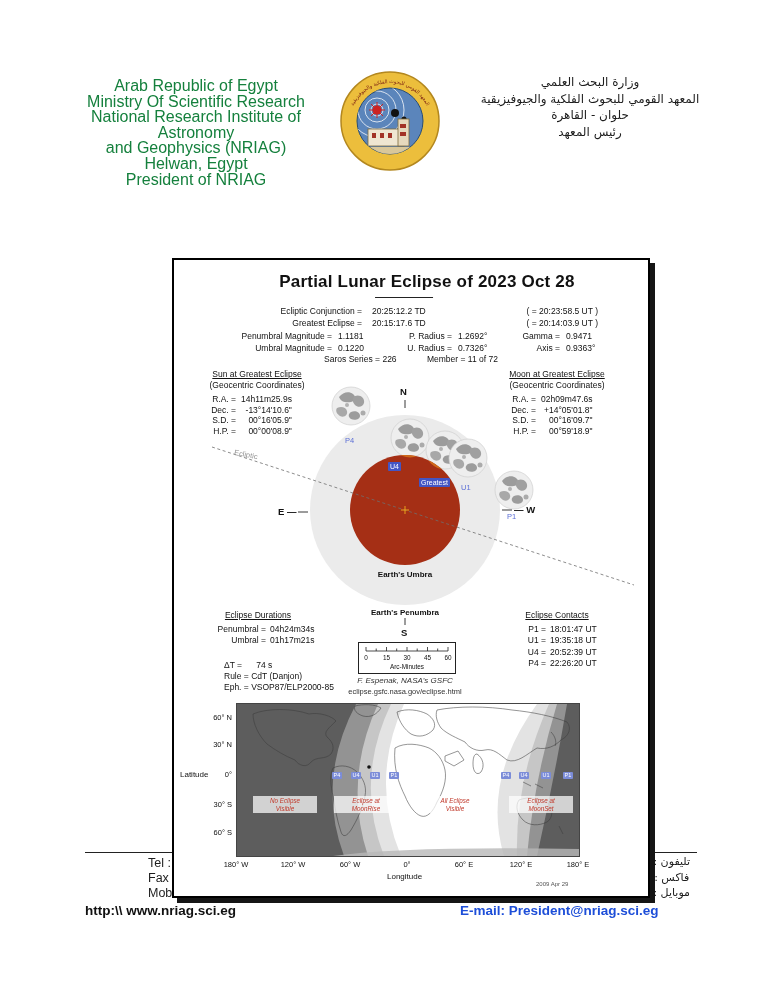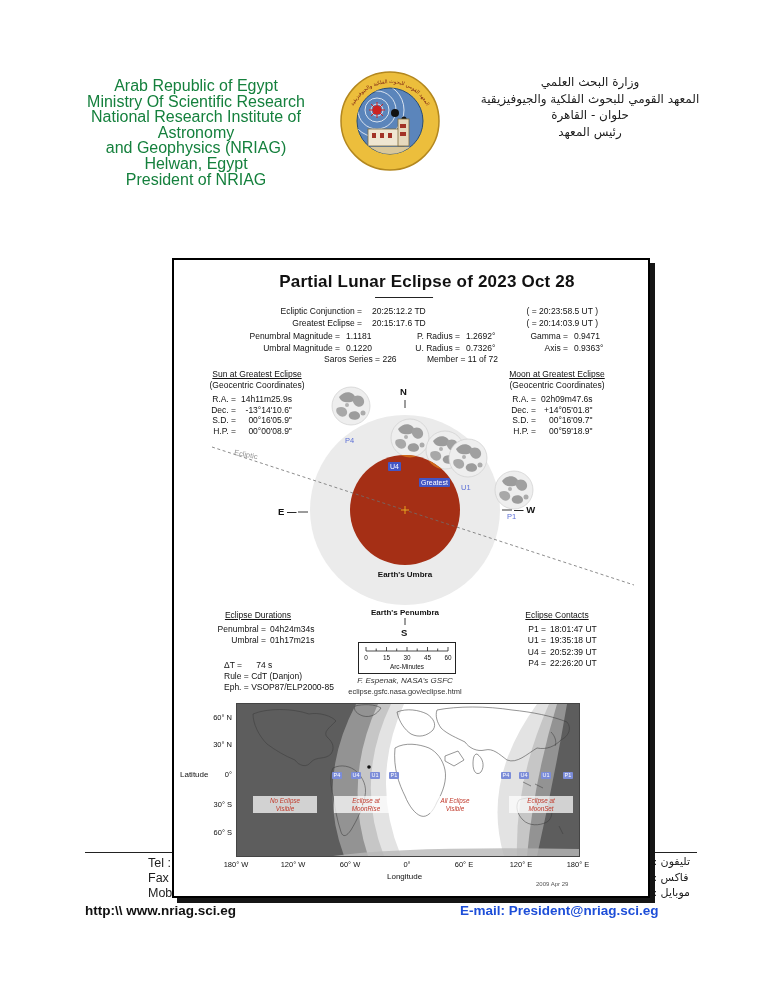--- a/index.html
+++ b/index.html
@@ -17,21 +17,21 @@
   
   .figure{left:172px;top:258px;width:474px;height:636px;background:#fff;border:2px solid #000;
           box-shadow:5px 5px 0 #151515;z-index:5;font-size:8.5px;}
   .figure .abs{position:absolute;}
   .fig-title{top:12px;left:16px;width:100%;text-align:center;font-weight:bold;font-size:17px;letter-spacing:.2px;}
   .fig-underline{top:37px;left:50%;transform:translateX(-62%);width:58px;border-top:1.2px solid #222;}
   .conj{top:46px;left:40px;display:grid;grid-template-columns:148px 96px 140px;line-height:11.5px;}
   .conj .lab{text-align:right;}
   .conj .td{text-align:left;padding-left:10px;}
   .conj .ut{text-align:right;}
-  .mag{top:71px;left:26px;display:grid;grid-template-columns:140px 44px 76px 52px 56px 48px;line-height:11.5px;}
+  .mag{top:71px;left:18px;display:grid;grid-template-columns:140px 44px 76px 52px 56px 48px;line-height:11.5px;}
   .mag .r{text-align:right;}
   .mag .l{text-align:left;padding-left:6px;}
   .saros{top:94px;left:0;width:100%;text-align:center;}
   .saros span{margin:0 14px;}
   .panel{top:109px;width:166px;text-align:center;line-height:10.5px;}
   .panel .pt{text-decoration:underline;}
   .panel table{margin:4px auto 0 26px;border-spacing:0;font-size:8.5px;line-height:10.5px;}
   .panel td{padding:0;}
   .panel td.k{text-align:right;width:36px;}
   .panel td.v{text-align:right;padding-left:5px;white-space:nowrap;}
@@ -63,21 +63,21 @@
   .lon-tick{position:absolute;top:160px;width:44px;text-align:center;font-size:7.5px;}
   .axis-cap{position:absolute;font-size:8px;}
   .mapmark{position:absolute;background:#7b8cd8;color:#fff;font-size:5.5px;line-height:7px;padding:0 1.5px;border-radius:1px;}
   .zone{position:absolute;width:64px;text-align:center;color:#c0392b;font-style:italic;
         font-size:6.3px;line-height:7.6px;background:rgba(255,255,255,0.72);padding:1px 0;}
   .datestamp{position:absolute;font-size:6px;color:#555;}
 
   
   .foot-rule{left:85px;top:852px;width:612px;border-top:1.4px solid #222;z-index:1;}
   .foot-left{left:148px;top:856px;font-size:12.5px;line-height:15.2px;color:#1d1d1d;z-index:1;white-space:nowrap;}
-  .foot-right{right:78px;top:854px;text-align:left;direction:rtl;font-family:"DejaVu Sans",sans-serif;
+  .foot-right{right:78px;top:854px;text-align:center;direction:rtl;font-family:"DejaVu Sans",sans-serif;
               font-size:11px;line-height:15.5px;color:#1d1d1d;z-index:1;white-space:nowrap;}
   .foot-web{left:85px;top:903px;font-size:13.5px;font-weight:600;color:#111;z-index:6;}
   .foot-mail{left:460px;top:903px;font-size:13.5px;font-weight:600;color:#1d4ed8;z-index:6;}
 </style>
 </head>
 <body>
 
 <div id="page">
 
   <div class="abs addr-en">

